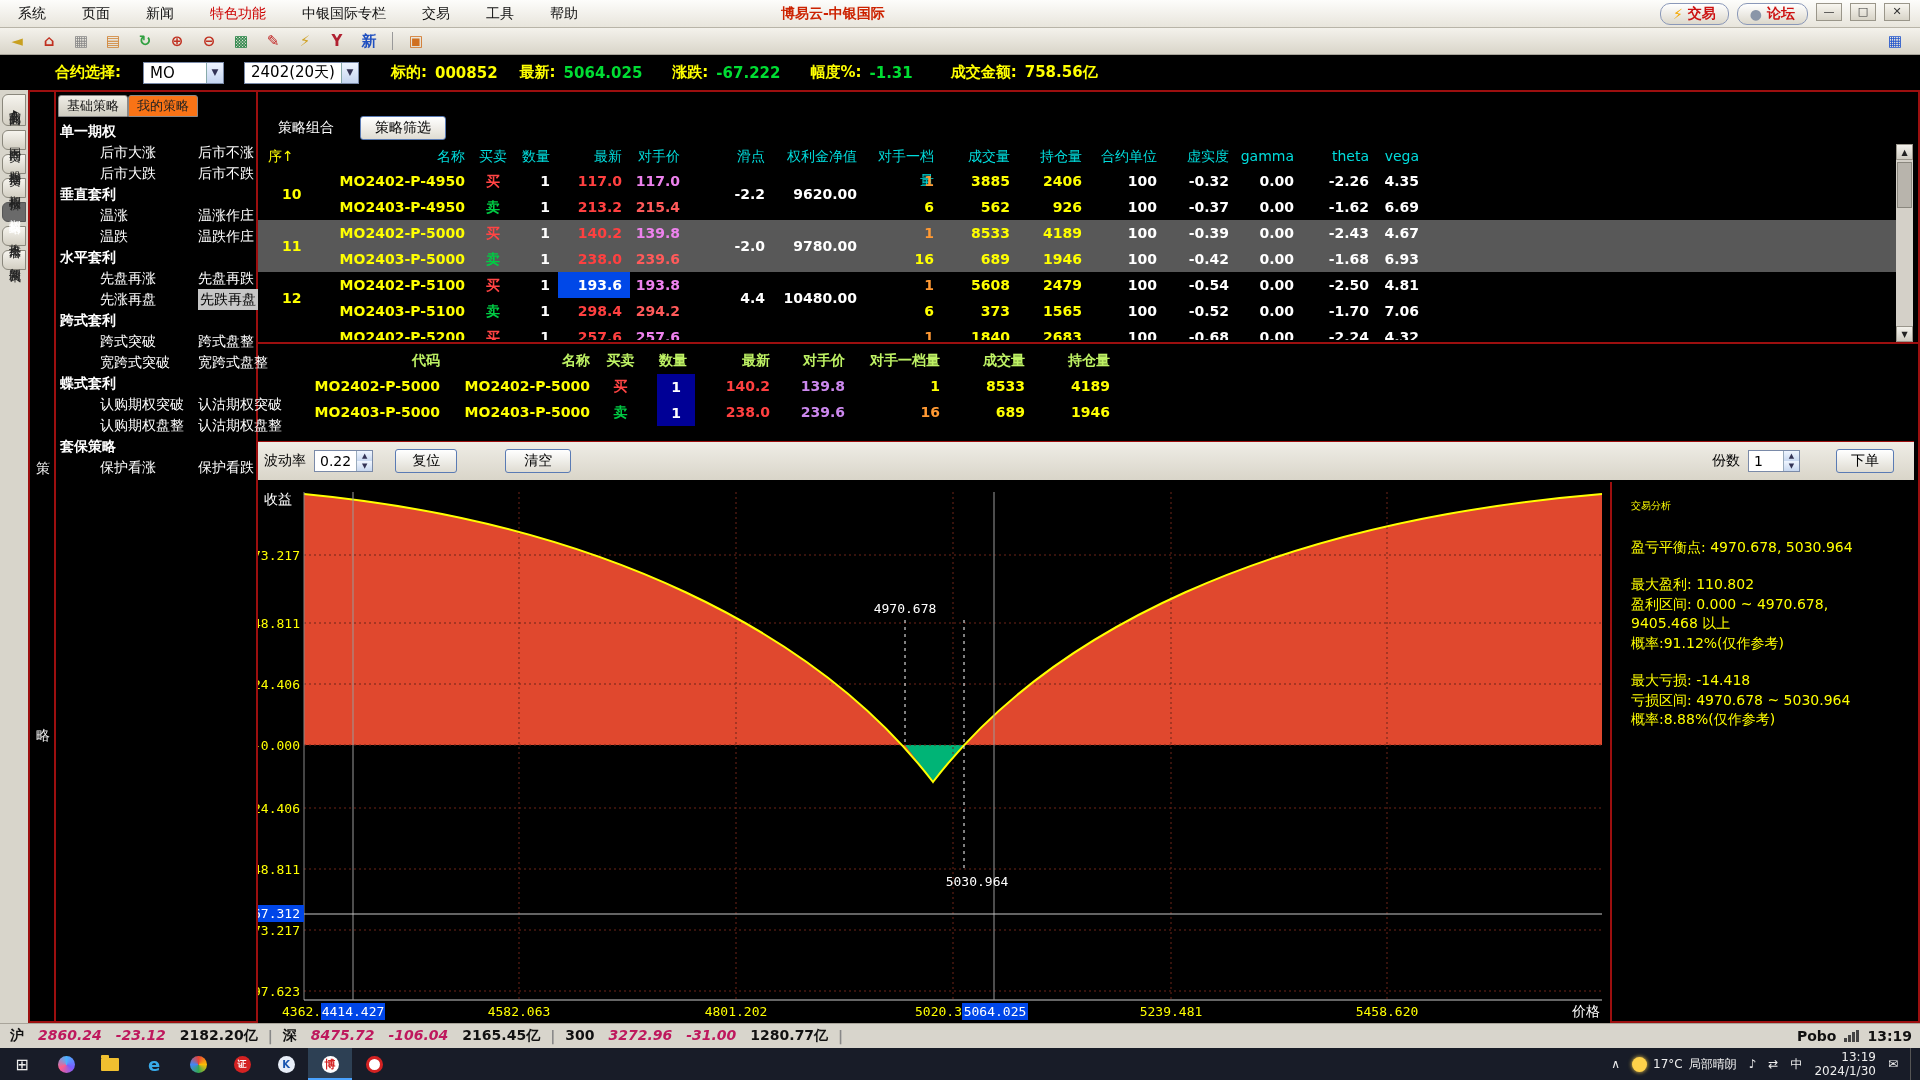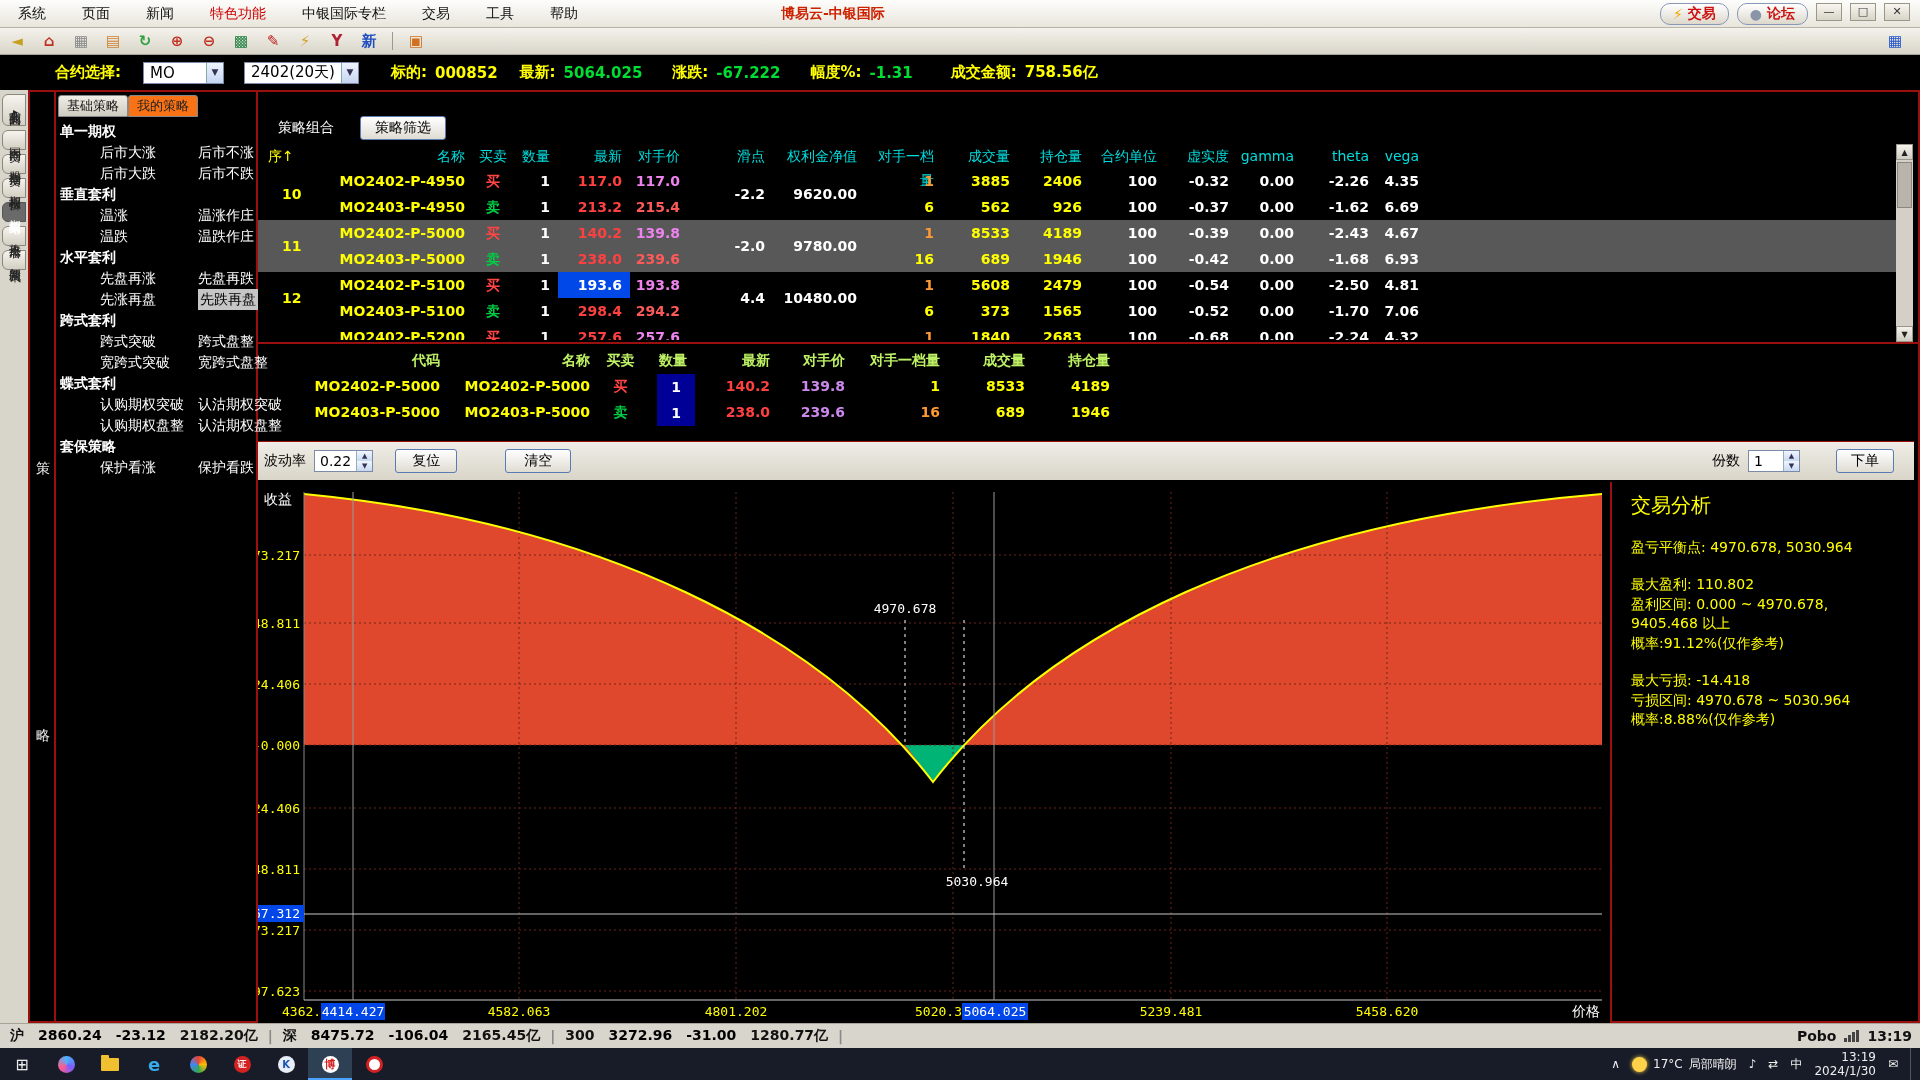--- a/index.html
+++ b/index.html
@@ -103,28 +103,28 @@
     display:flex; align-items:center; color:#000; }
   .spin { display:flex; border:1px solid #7a8aa8; background:#fff; height:22px; align-items:center; }
   .spin .v { padding:0 5px; min-width:34px; }
   .spin .arrs { display:flex; flex-direction:column; width:16px; border-left:1px solid #9ab; }
   .spin .arrs i { font-style:normal; font-size:7px; line-height:10px; text-align:center;
     background:linear-gradient(#f0f6ff,#c8d8f0); color:#335; }
   
   #chartwrap { position:absolute; left:0; top:390px; width:1352px; height:541px; }
   #analysis { position:absolute; left:1355px; top:390px; right:0; bottom:2px; color:#ffff00;
     padding:14px 0 0 18px; line-height:19.5px; font-size:14px; }
-  #analysis .t { margin-bottom:22px; font-size:20px; }
+  #analysis .t { margin-bottom:22px; font-size:10px; }
   #analysis .gap { height:18px; }
   
   #statusbar { left:0; top:1023px; width:1920px; height:25px; background:#d8d5cc;
     border-top:1px solid #a8a49a; display:flex; align-items:center; gap:10px; padding-left:10px;
     font-weight:bold; color:#111; }
   #statusbar .idx { display:flex; gap:14px; }
-  #statusbar .g { color:#000000; }
+  #statusbar .g { color:#be185d;font-style:italic; }
   #statusbar .sep { color:#888; }
   #statusbar .right { margin-left:auto; display:flex; align-items:center; gap:8px; margin-right:8px; }
   .sig { display:flex; align-items:flex-end; gap:1px; height:12px; }
   .sig i { width:3px; background:#444; }
   
   #taskbar { left:0; top:1048px; width:1920px; height:32px; background:#181c28;
     display:flex; align-items:center; color:#eee; }
   .tb-ic { width:44px; height:32px; display:flex; align-items:center; justify-content:center; font-size:16px; }
   .tb-ic.active { background:#2d4054; box-shadow:inset 0 -2px 0 #4aa3ff; }
   .circle { width:17px; height:17px; border-radius:50%; }

